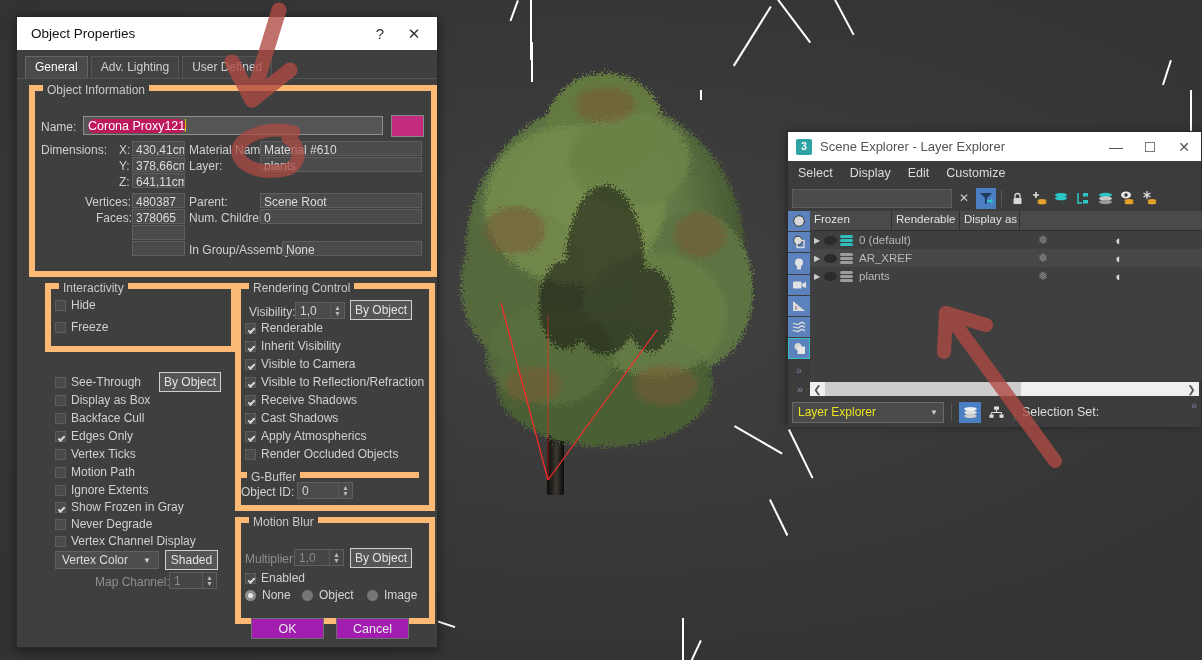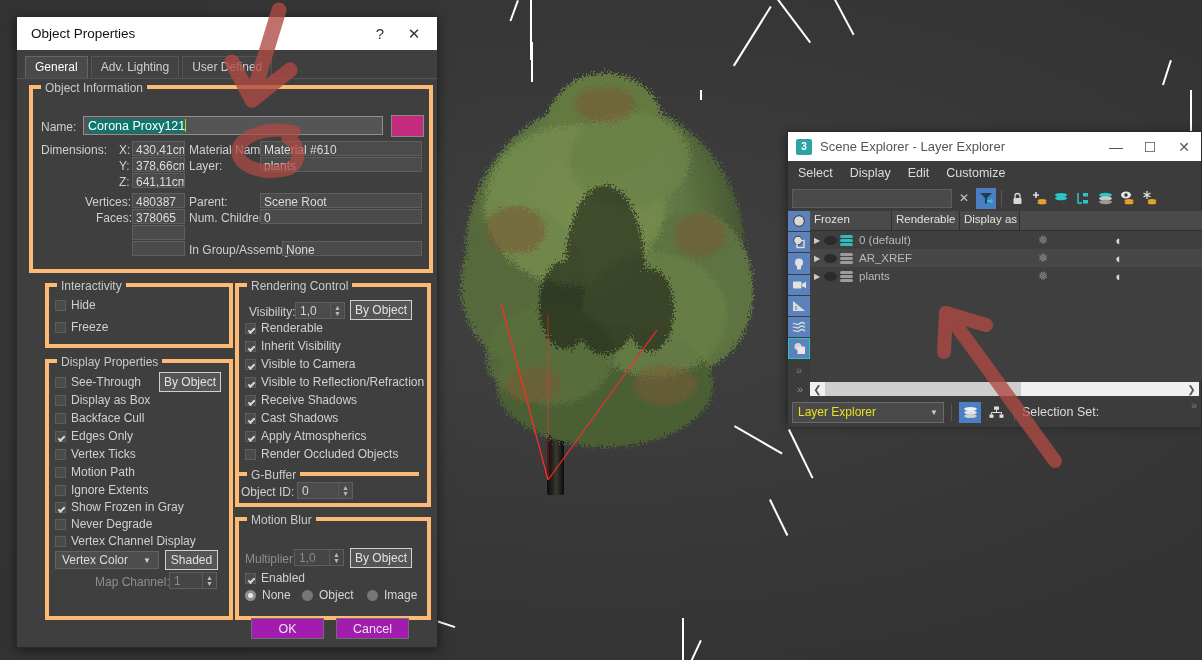--- a/index.html
+++ b/index.html
@@ -27,29 +27,29 @@
     background:#3f3f3f;border:1px solid #2a2a2a;box-shadow:0 2px 10px rgba(0,0,0,.5);}
   #op-title{height:33px;background:#ffffff;display:flex;align-items:center;
      padding:0 6px 0 14px;color:#111;font-size:13.5px;}
   #op-title .t{flex:1;}
   #op-title .tb{width:34px;height:30px;display:flex;align-items:center;justify-content:center;
      color:#333;font-size:15px;cursor:default;}
   .tabs{display:flex;padding:6px 0 0 8px;background:#3f3f3f;border-bottom:1px solid #555;height:22px;}
   .tab{padding:3px 9px 3px 9px;border:1px solid #555;border-bottom:none;margin-right:3px;
     background:#434343;color:#cfcfcf;font-size:12px;line-height:15px;}
   .tab.active{background:#4a4a4a;color:#fff;border-color:#666;position:relative;top:0;}
-  .grp{position:absolute;border:4px solid #fdba74;}
+  .grp{position:absolute;border:6px solid #fdba74;}
   .grp>.lg{position:absolute;top:-8px;left:8px;background:#3f3f3f;padding:0 4px;
      font-size:12px;color:#c9c9c9;}
   .lbl{position:absolute;font-size:12px;color:#cfcfcf;white-space:nowrap;}
   .fld{position:absolute;background:#4b4b4b;border:1px solid #5e5e5e;color:#dcdcdc;
      font-size:12px;line-height:15px;padding:1px 3px;box-sizing:border-box;white-space:nowrap;overflow:hidden;}
   .namefld{position:absolute;background:#555;border:1px solid #8f8f8f;box-sizing:border-box;
      padding:2px 4px;font-size:12.5px;}
-  .namefld .sel{background:#0f766e;color:#fff;}
+  .namefld .sel{background:#be185d;color:#fff;border-radius:6px;}
   .namefld .caret{display:inline-block;width:1px;height:13px;background:#e6c200;
      vertical-align:-2px;margin-left:0px;}
   .swatch{position:absolute;border:1px solid #888;}
   .chk{position:absolute;font-size:12px;color:#d0d0d0;white-space:nowrap;}
   .chk i{display:inline-block;width:11px;height:11px;background:#4a4a4a;border:1px solid #5d5d5d;
      vertical-align:-2px;margin-right:5px;position:relative;box-sizing:border-box;}
   .chk.on i::after{content:"";position:absolute;left:2px;top:4px;width:5px;height:2px;
      border-left:2px solid #d8d8d8;border-bottom:2px solid #d8d8d8;transform:rotate(-45deg);}
   .btn{position:absolute;background:#555;border:1px solid #6d6d6d;color:#e2e2e2;font-size:12px;
      display:flex;align-items:center;justify-content:center;box-sizing:border-box;}
@@ -247,23 +247,20 @@
   <div class="grp" style="left:28px;top:266px;width:180px;height:57px;">
     <div class="lg">Interactivity</div>
   </div>
   <div class="chk" style="left:38px;top:281px;">
     <i></i><span>Hide</span>
   </div>
   <div class="chk" style="left:38px;top:303px;">
     <i></i><span>Freeze</span>
   </div>
 
-  <div class="grp" style="left:28px;top:342px;width:180px;height:253px;">
-    <div class="lg">Display Properties</div>
-  </div>
   <div class="chk" style="left:38px;top:358px;"><i></i><span>See-Through</span></div>
   <div class="btn hi" style="left:142px;top:355px;width:62px;height:20px;">By Object</div>
   <div class="chk" style="left:38px;top:376px;"><i></i><span>Display as Box</span></div>
   <div class="chk" style="left:38px;top:394px;"><i></i><span>Backface Cull</span></div>
   <div class="chk on" style="left:38px;top:412px;"><i></i><span>Edges Only</span></div>
   <div class="chk" style="left:38px;top:430px;"><i></i><span>Vertex Ticks</span></div>
   <div class="chk" style="left:38px;top:448px;"><i></i><span>Motion Path</span></div>
   <div class="chk" style="left:38px;top:466px;"><i></i><span>Ignore Extents</span></div>
   <div class="chk on" style="left:38px;top:483px;"><i></i><span>Show Frozen in Gray</span></div>
   <div class="chk" style="left:38px;top:500px;"><i></i><span>Never Degrade</span></div>

